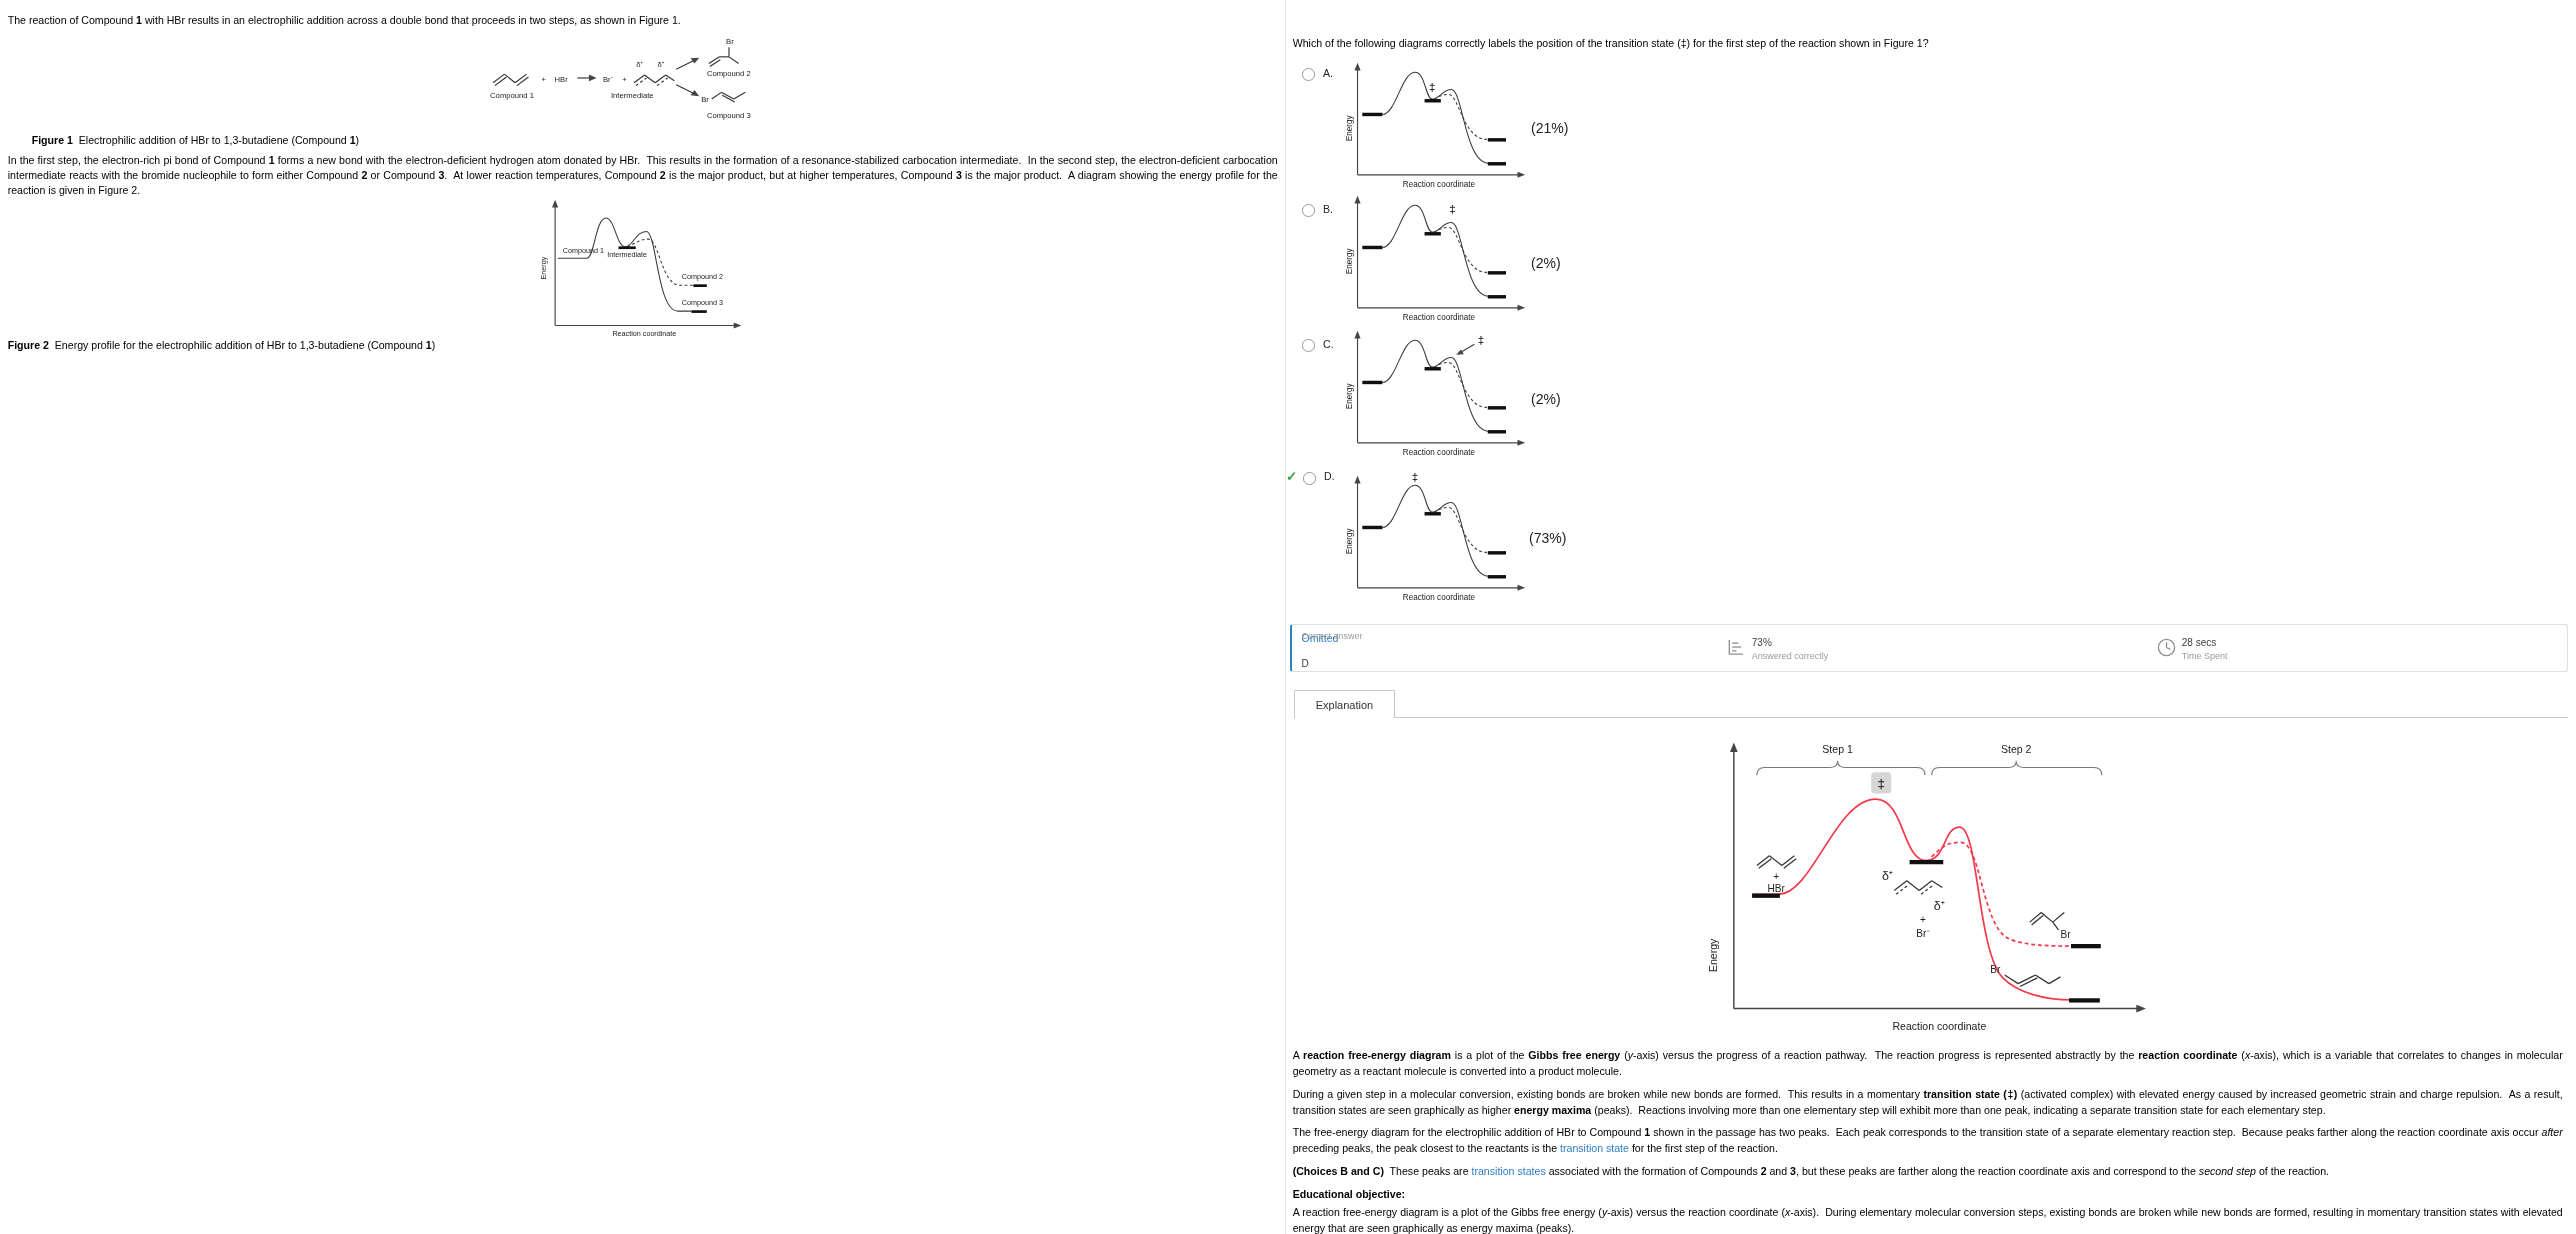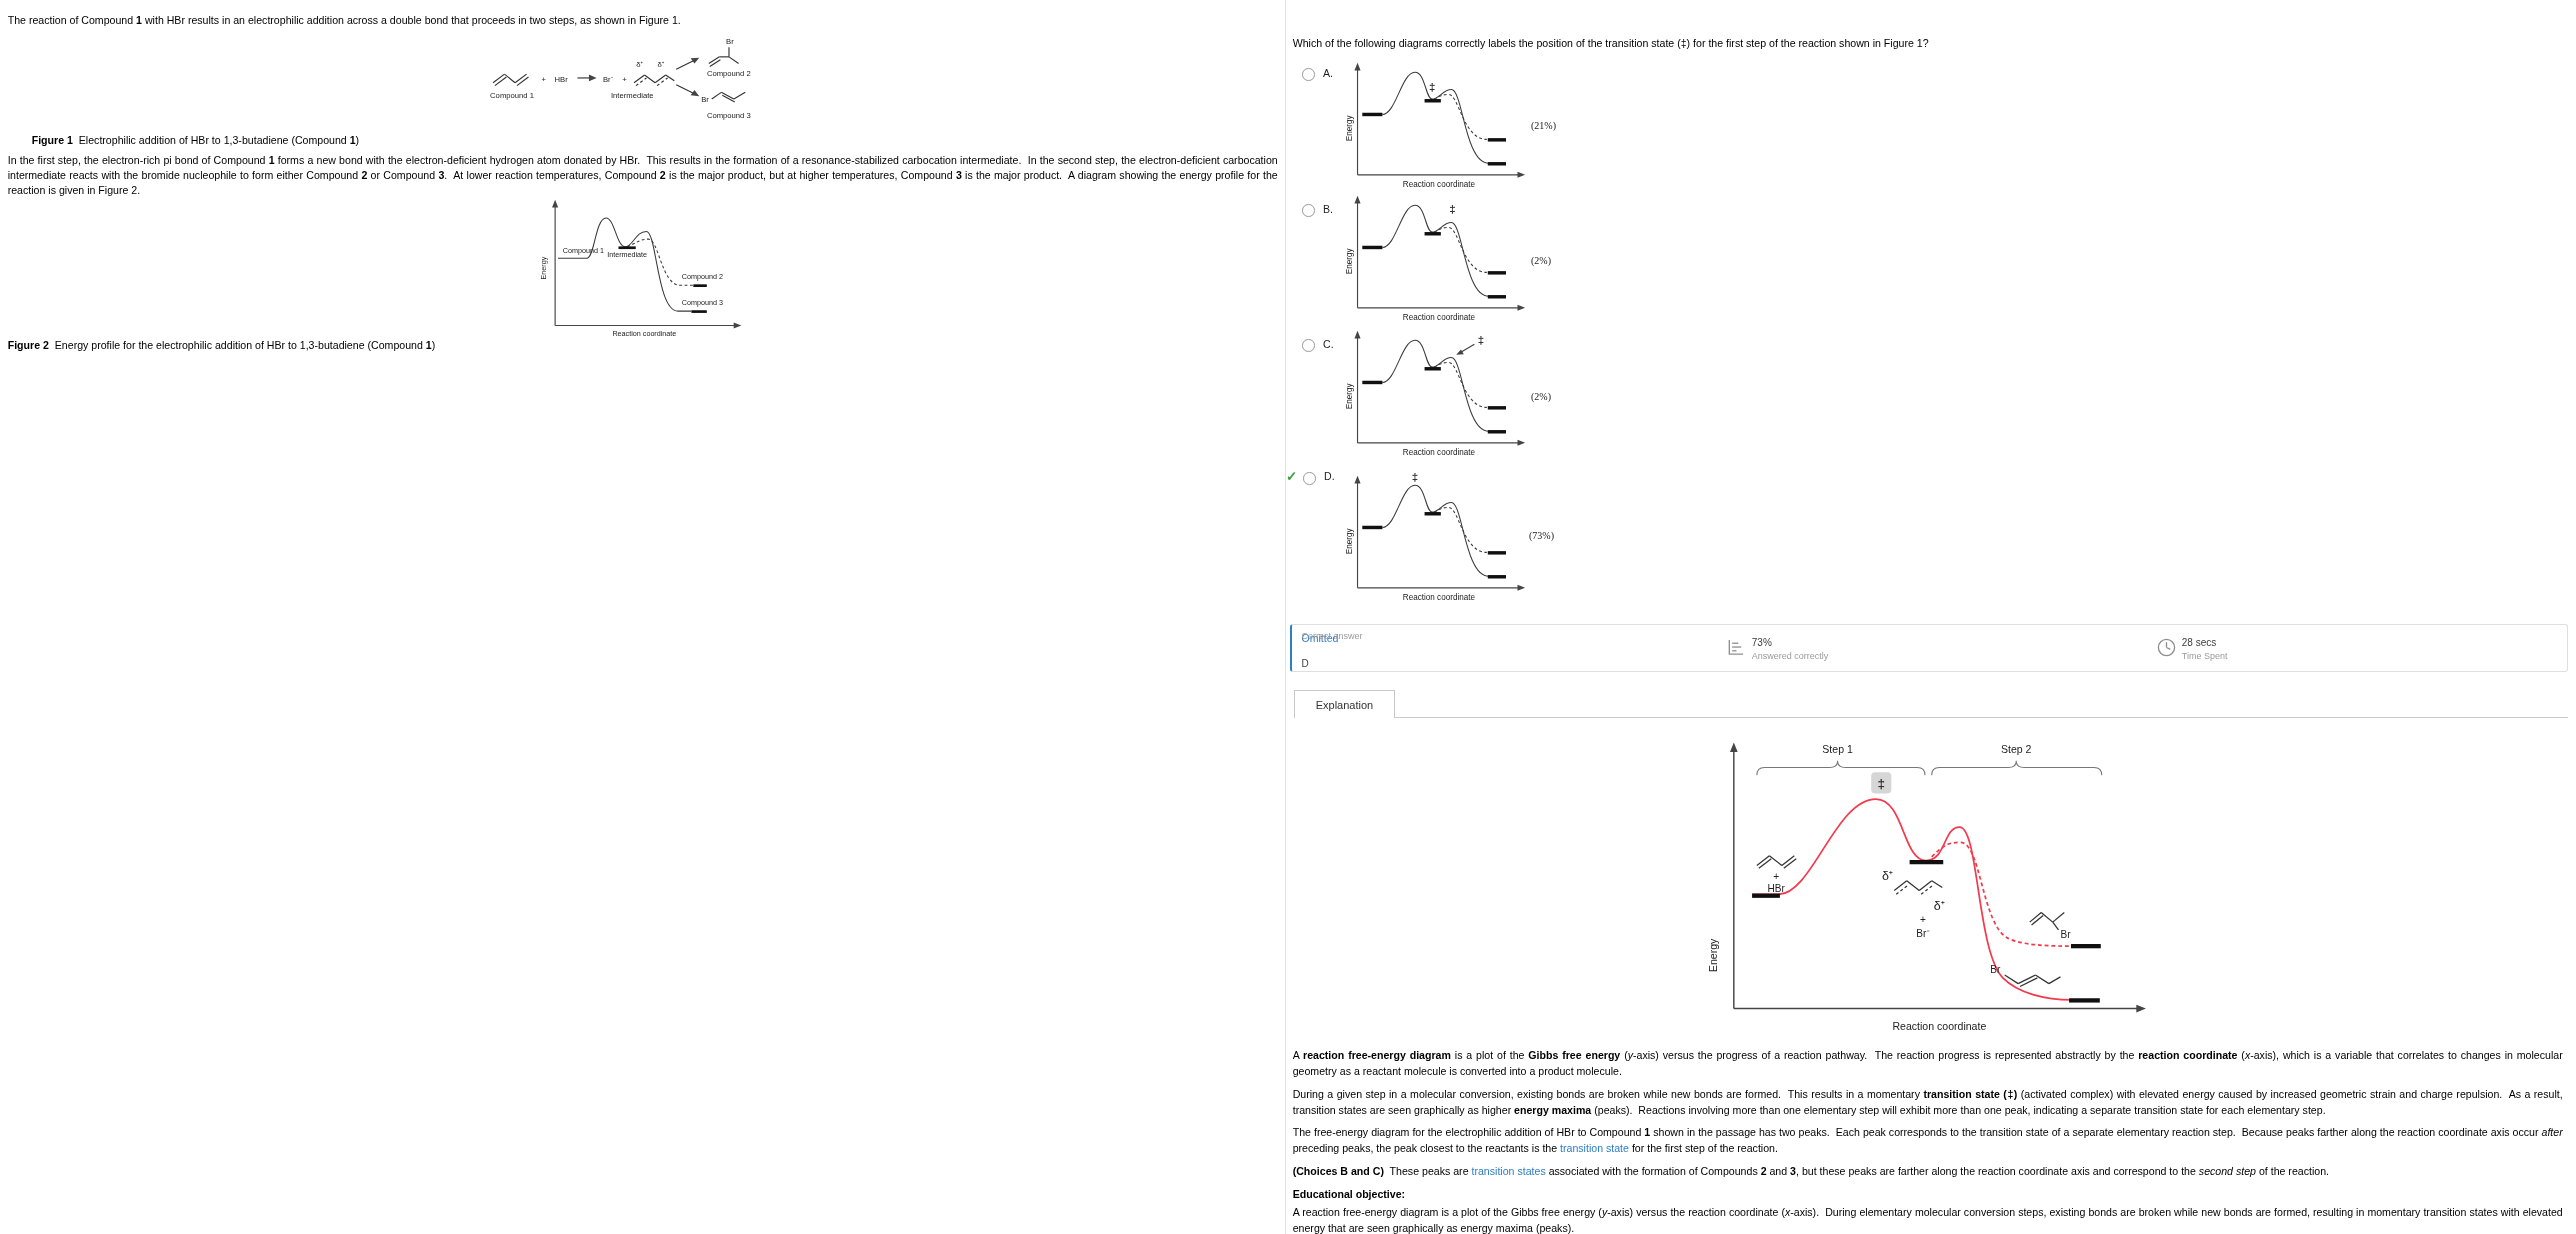--- a/index.html
+++ b/index.html
@@ -9,21 +9,21 @@
   .txt { font-size:10.6px; line-height:15px; }
   .just { text-align:justify; }
   .b { font-weight:700; }
   .i { font-style:italic; }
   .link { color:#2d7dc4; }
   .divider-v { width:1px; background:#e4e4e4; }
   .caption { font-size:10.6px; }
   
   .radio { width:12.5px; height:12.5px; border:1px solid #9a9a9a; border-radius:50%; background:#fff; }
   .opt-letter { font-size:10.6px; color:#222; }
-  .pct { font-size:10px; color:#222;font-family:Liberation Serif, serif; }
+  .pct { font-size:14px; color:#222; }
   .check { color:#43a047; font-size:13.5px; font-weight:700; }
   
   svg { overflow:visible; }
   .axis { stroke:#444; stroke-width:1.2; fill:none; }
   .axf { fill:#444; }
   .axlbl { font-size:8.5px; fill:#222; }
   .curve { stroke:#3a3a3a; stroke-width:1.1; fill:none; }
   .dash { stroke-dasharray:3,2.6; }
   .bar { stroke:#101010; stroke-width:3.6; }
   .ts { font-size:12px; font-weight:700; fill:#333; }

